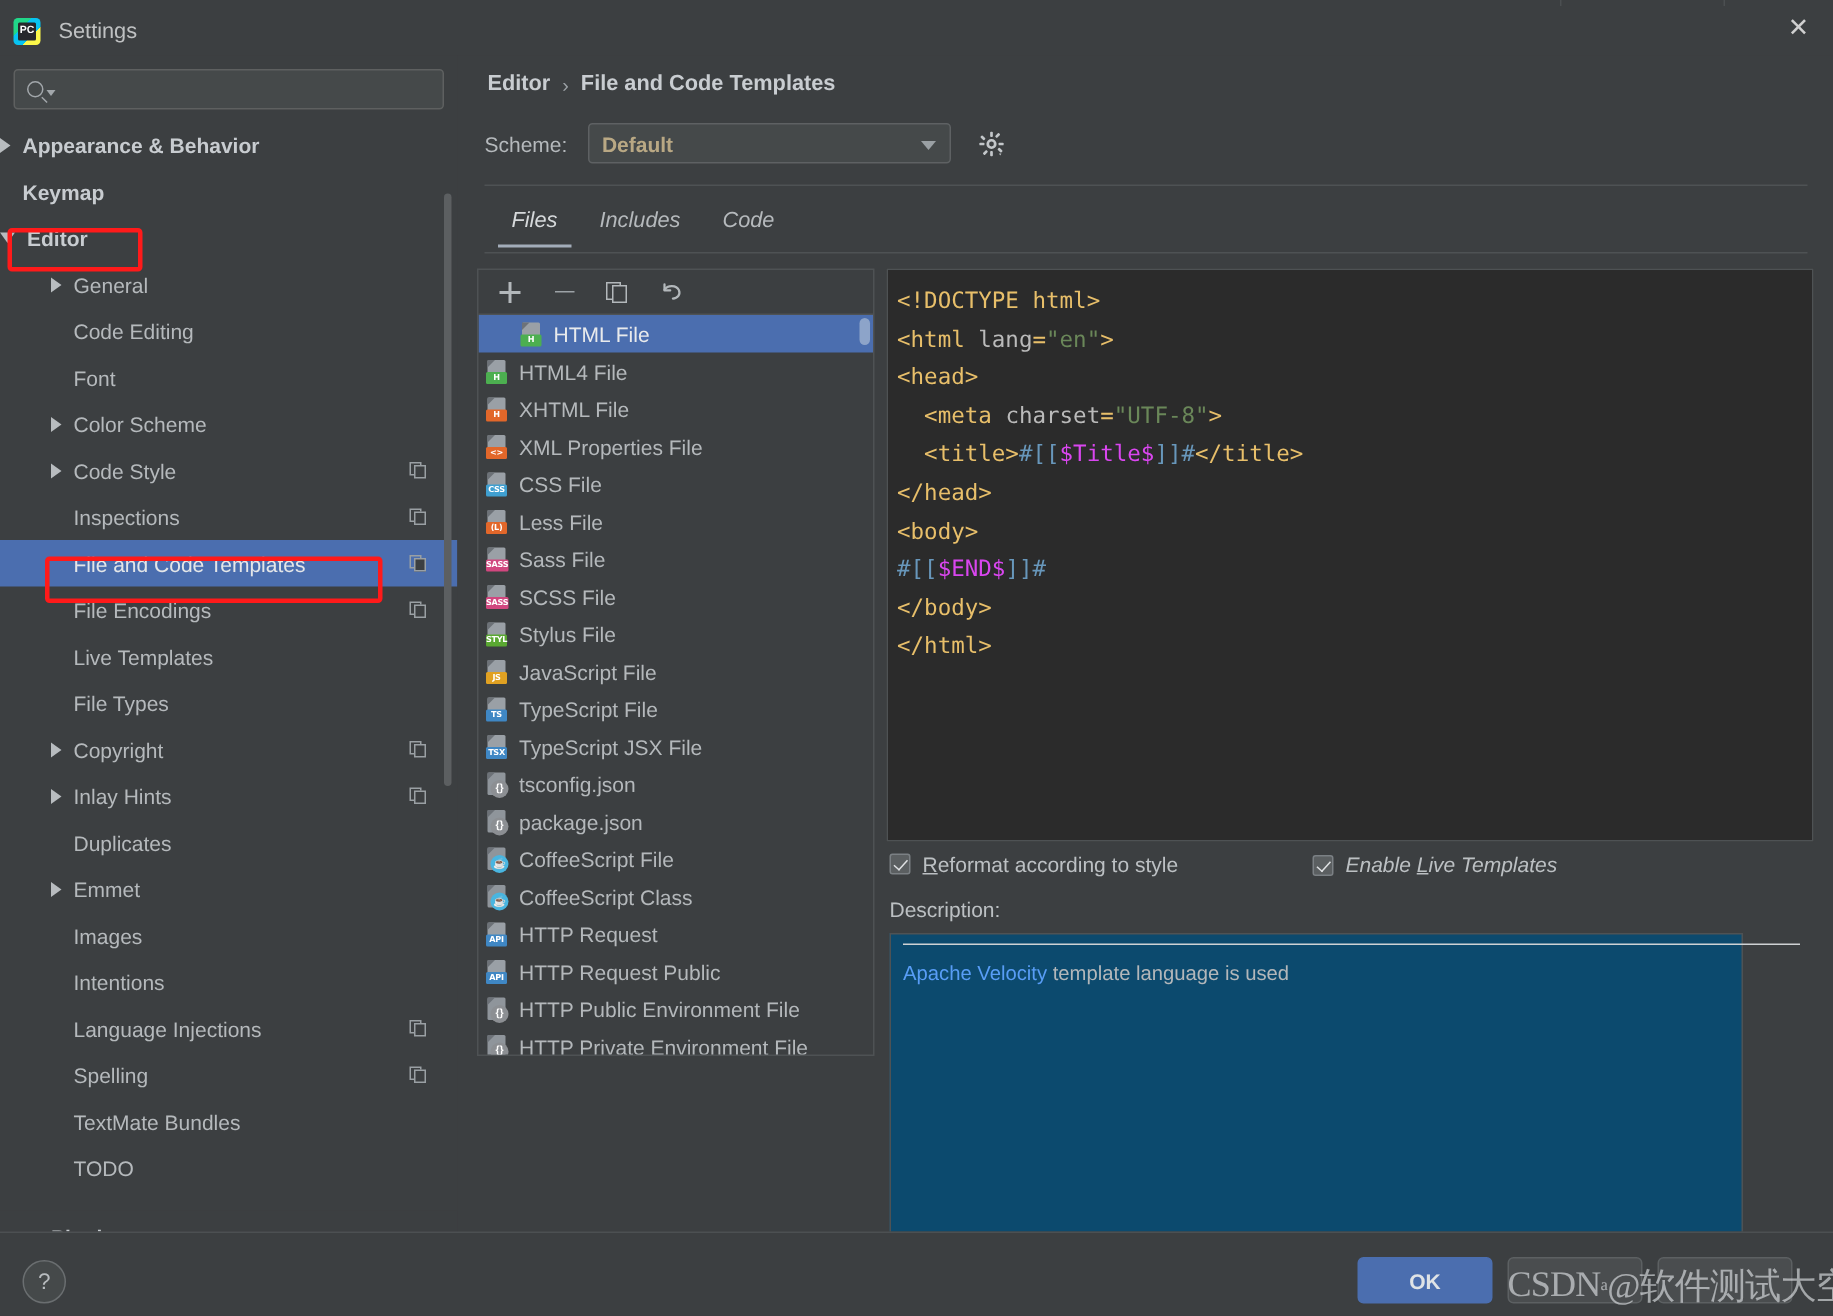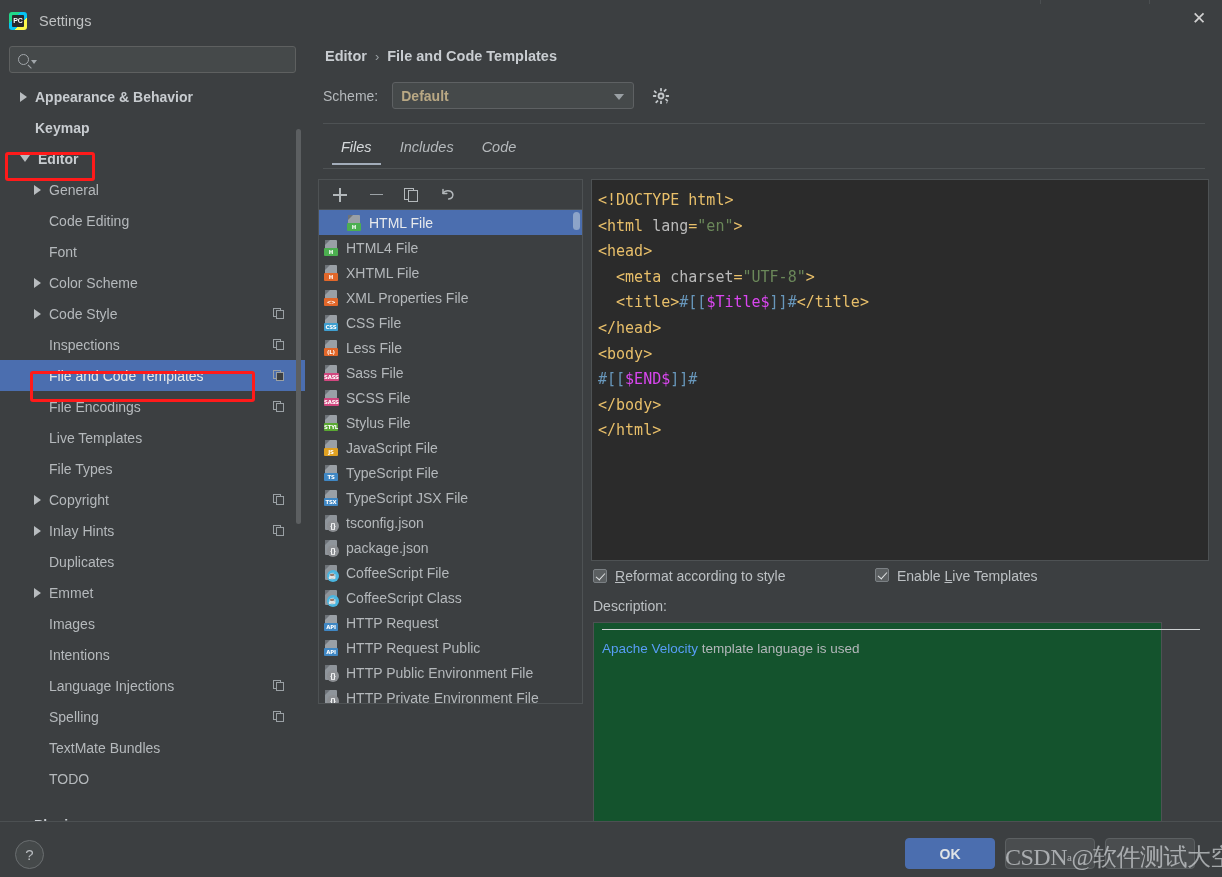--- a/index.html
+++ b/index.html
@@ -78,21 +78,21 @@
   .tree-row.selected { background: #4b6eaf; color: #e4e6e8; }
   .tree-row .arrow {
     width: 0; height: 0; border-top: 5px solid transparent; border-bottom: 5px solid transparent;
     border-left: 7px solid #b8bcbf; flex: 0 0 auto;
   }
   .tree-row .arrow.down {
     border-left: 5px solid transparent; border-right: 5px solid transparent;
     border-top: 7px solid #b8bcbf; border-bottom: none;
   }
   .tree-row .arrow.hidden { visibility: hidden; }
-  .lvl0 { padding-left: 20px; font-weight: bold; color: #c8ccd0; }
+  .lvl0 { padding-left: 0; font-weight: bold; color: #c8ccd0; }
   .lvl0 .label { margin-left: 8px; }
   .lvl1 { padding-left: 34px; }
   .lvl1 .label { margin-left: 8px; }
   .copy-badge {
     position: absolute; right: 20px; top: 50%; transform: translateY(-50%);
     width: 12px; height: 12px;
   }
   .copy-badge i, .copy-badge u {
     position: absolute; display: block; border: 1.2px solid #9aa0a4; text-decoration: none;
   }
@@ -228,38 +228,38 @@
     white-space: pre; color: #a9b7c6;
   }
   .tk-tag { color: #e8bf6a; }
   .tk-attr { color: #bababa; }
   .tk-str { color: #6a8759; }
   .tk-macro { color: #6897bb; }
   .tk-var { color: #d946ef; }
 
   
   .checkrow { position: absolute; left: 288px; top: 531px; display: flex; align-items: center; }
-  .checkrow2 { position: absolute; left: 570px; top: 531px; display: flex; align-items: flex-start; }
+  .checkrow2 { position: absolute; left: 570px; top: 531px; display: flex; align-items: flex-end; font-style: italic; }
   .cbox {
     width: 14px; height: 14px; background: #5b5f61; border: 1px solid #7b8084;
     border-radius: 2px; position: relative; flex: 0 0 auto;
   }
   .cbox::after {
     content: ""; position: absolute; left: 4px; top: 1px; width: 4px; height: 8px;
     border: solid #dfe1e3; border-width: 0 1.8px 1.8px 0; transform: rotate(42deg);
   }
   .cblabel { margin-left: 8px; font-size: 14px; color: #bcc0c3; }
   .uline { text-decoration: underline; }
 
   .desc-label {
     position: absolute; left: 288px; top: 561px; font-size: 14px; color: #bcc0c3;
   }
   .descbox {
     position: absolute; left: 288px; top: 585px; width: 569px; height: 222px;
-    background: #14532d; border: 1px solid #4e5254;
+    background: #0c4a6e; border: 1px solid #4e5254;
   }
   .descbox .rule {
     position: absolute; left: 8px; top: 6px; width: 598px; height: 1px; background: #cfd2d4;
   }
   .desctext {
     position: absolute; left: 8px; top: 18px; font-size: 13.5px; color: #b3b7ba;
   }
   .lnk { color: #589df6; }
 
   

